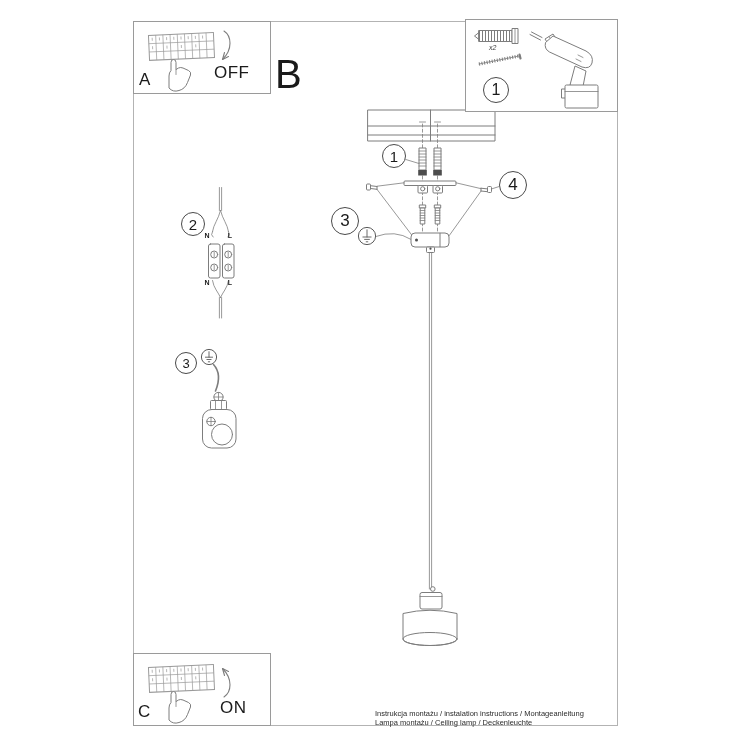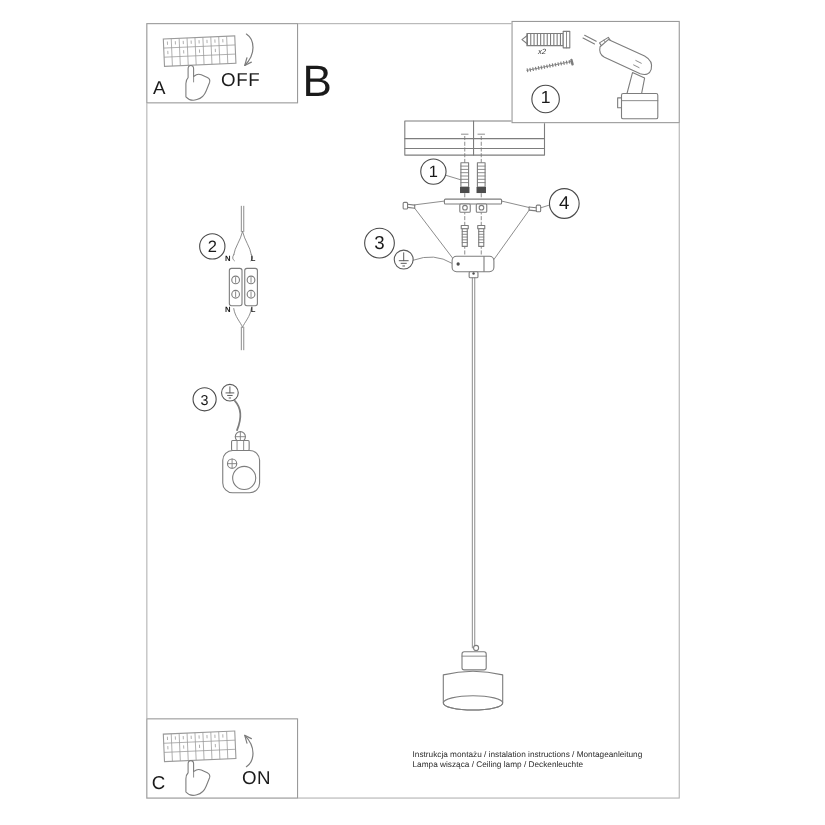--- a/index.html
+++ b/index.html
@@ -22,21 +22,21 @@
   .box-a{left:133px;top:21px;width:138px;height:73px;}
   .box-tools{left:465px;top:19px;width:153px;height:93px;}
   .box-c{left:133px;top:653px;width:138px;height:73px;}
   .corner-label{position:absolute;font-size:17px;line-height:17px;}
   .state-label{position:absolute;font-size:17px;line-height:17px;letter-spacing:.5px;}
   .b-label{position:absolute;left:275px;top:54px;font-size:40px;line-height:40px;}
   .circle{position:absolute;border:1px solid #4a4a4a;border-radius:50%;background:#fff;
           display:flex;align-items:center;justify-content:center;box-sizing:border-box;}
   .x2{position:absolute;left:23px;top:24px;font-size:7px;font-style:italic;color:#3a3a3a;}
   .nl{position:absolute;width:10px;text-align:center;font-size:7px;font-weight:bold;line-height:8px;}
-  .footer{position:absolute;left:375px;top:681px;font-size:7.5px;line-height:9px;color:#2b2b2b;}
+  .footer{position:absolute;left:375px;top:709px;font-size:7.5px;line-height:9px;color:#2b2b2b;}
 </style>
 </head>
 <body>
 
 <div class="page">
 
   <div class="frame"></div>
 
   <svg class="art" viewBox="0 0 750 750">
 
@@ -222,21 +222,21 @@
       <g>
         <path class="wf" d="M35,66 L35,54 Q35,50.5 37,48.5 L37,40.5 Q37,37.5 39.5,37.5 Q42,37.5 42,40.5 L42,47.5 L44.5,46 Q46.5,45 49,46 L54.5,48.5 Q57.5,50 56.5,53 L53.5,60.5 Q51,67 45,68.5 Q39,70.5 35,66 Z"></path>
         <line class="ln thin" x1="42" y1="47.5" x2="42" y2="52.5"></line>
       </g>
       <g>
         <path class="ln" style="stroke-width:1.1" d="M90,9 C97.5,14 99,27 88.5,37.5"></path>
         <path class="ln" style="stroke-width:1.1" d="M94.5,34.5 L88.5,37.5 L90.5,30.5"></path>
       </g>
     </svg>
     <span class="corner-label" style="left:5px;top:49px">A</span>
-    <span class="state-label" style="left:67px;top:42px">OFF</span>
+    <span class="state-label" style="left:80px;top:42px">OFF</span>
   </div>
 
   <div class="box box-tools">
     <svg width="153" height="93" viewBox="0 0 153 93">
       <g>
         <line class="ln" x1="13" y1="16" x2="46" y2="16" style="stroke-width:11;stroke-dasharray:1 2;stroke-linecap:butt"></line>
         <rect class="ln" x="13" y="10.5" width="33" height="11" style="fill:none"></rect>
         <path class="ln" d="M13,12.5 L8.5,16 L13,19.5"></path>
         <rect class="wf" x="46" y="8.5" width="6" height="15"></rect>
         <line class="ln thin" x1="49" y1="8.5" x2="49" y2="23.5"></line>
@@ -312,16 +312,16 @@
   <div class="circle" style="left:181px;top:212px;width:24px;height:24px;font-size:15px">2</div>
   <div class="circle" style="left:175px;top:352px;width:22px;height:22px;font-size:13px">3</div>
 
   <span class="nl" style="left:202px;top:232px">N</span>
   <span class="nl" style="left:225px;top:232px">L</span>
   <span class="nl" style="left:202px;top:279px">N</span>
   <span class="nl" style="left:225px;top:279px">L</span>
 
   <div class="footer">
     <div>Instrukcja montażu / instalation instructions / Montageanleitung</div>
-    <div>Lampa wisząca / Ceiling lamp / Deckenleuchte</div>
+    <div>Lampa montażu / Ceiling lamp / Deckenleuchte</div>
   </div>
 
 </div>
 
 </body></html>

